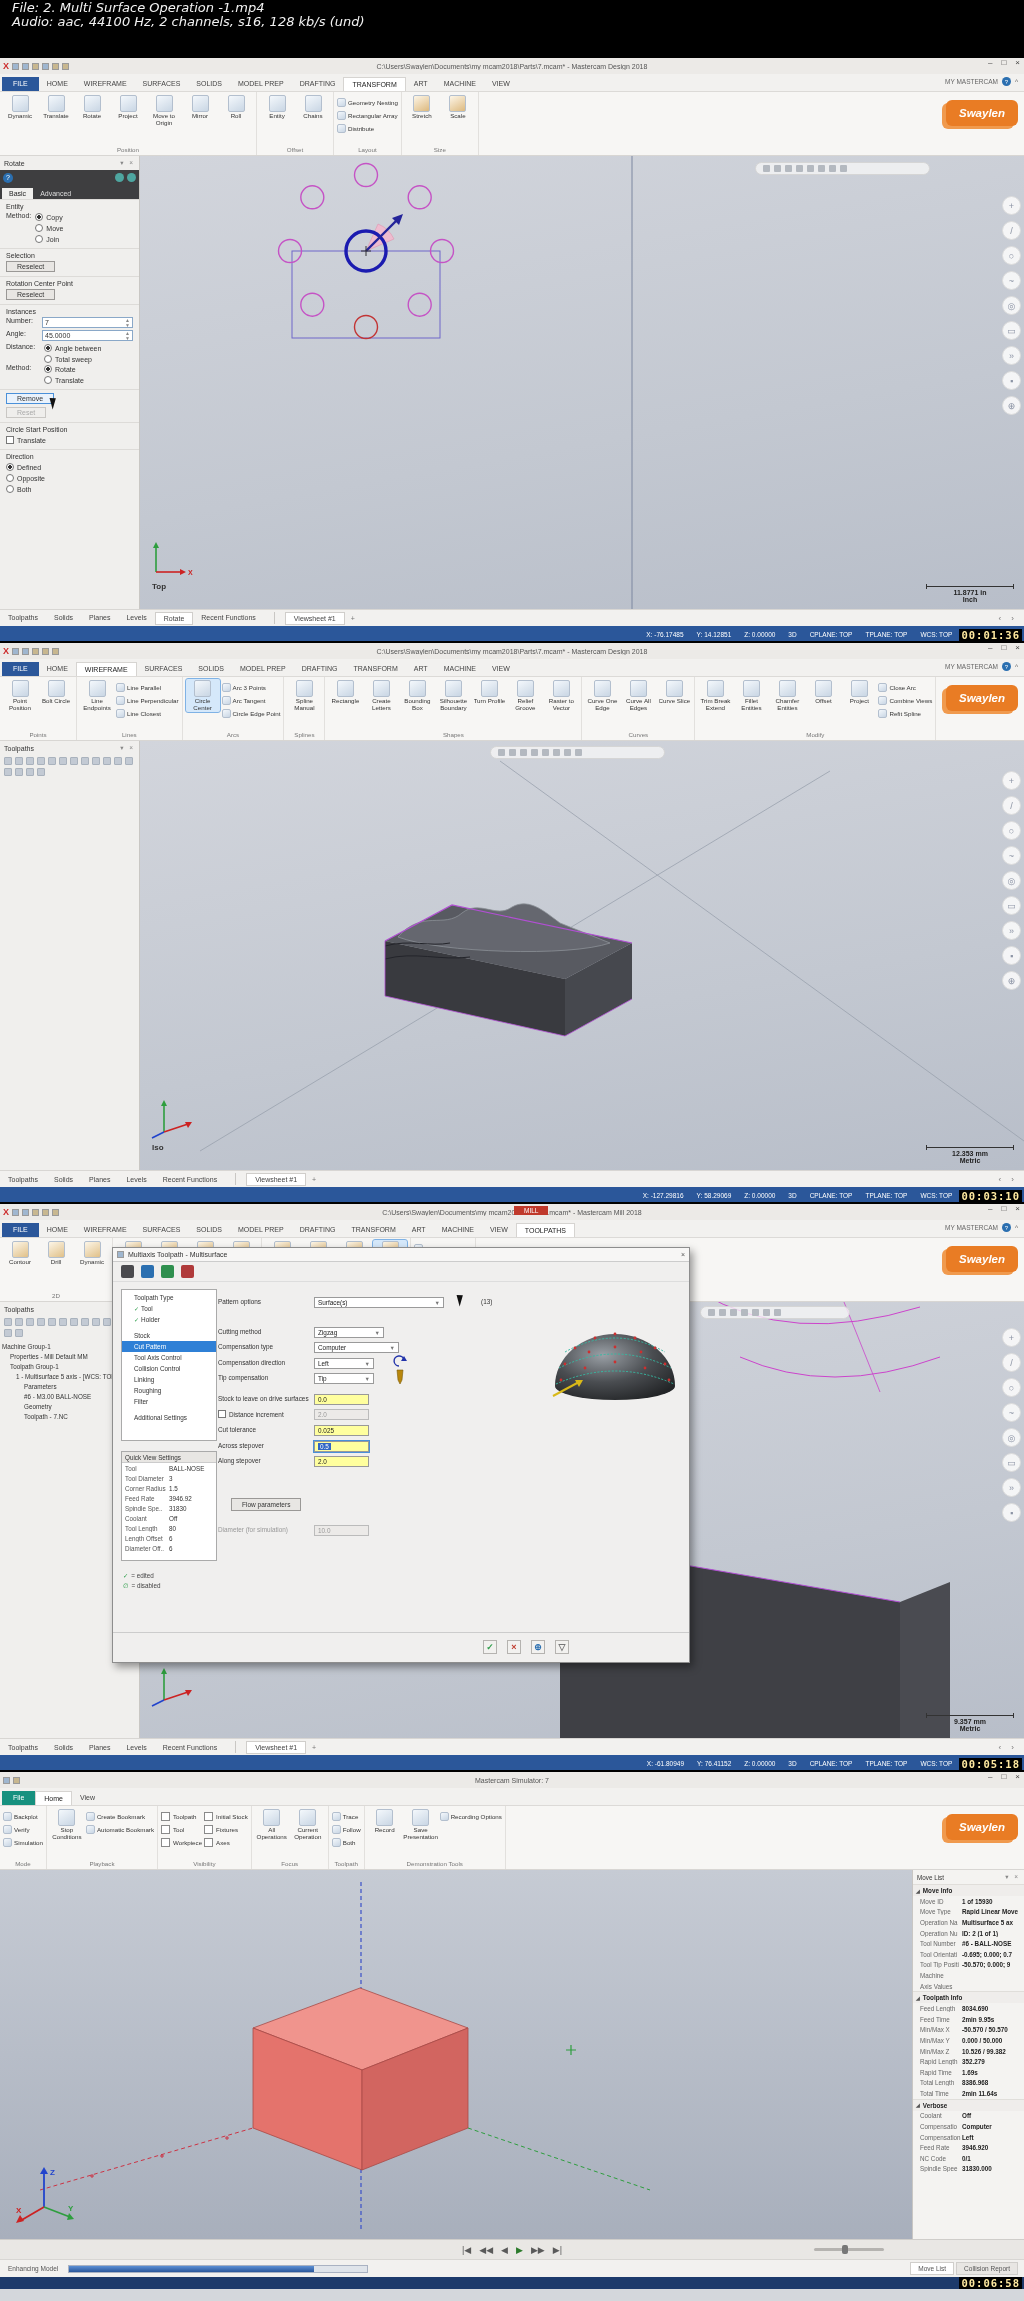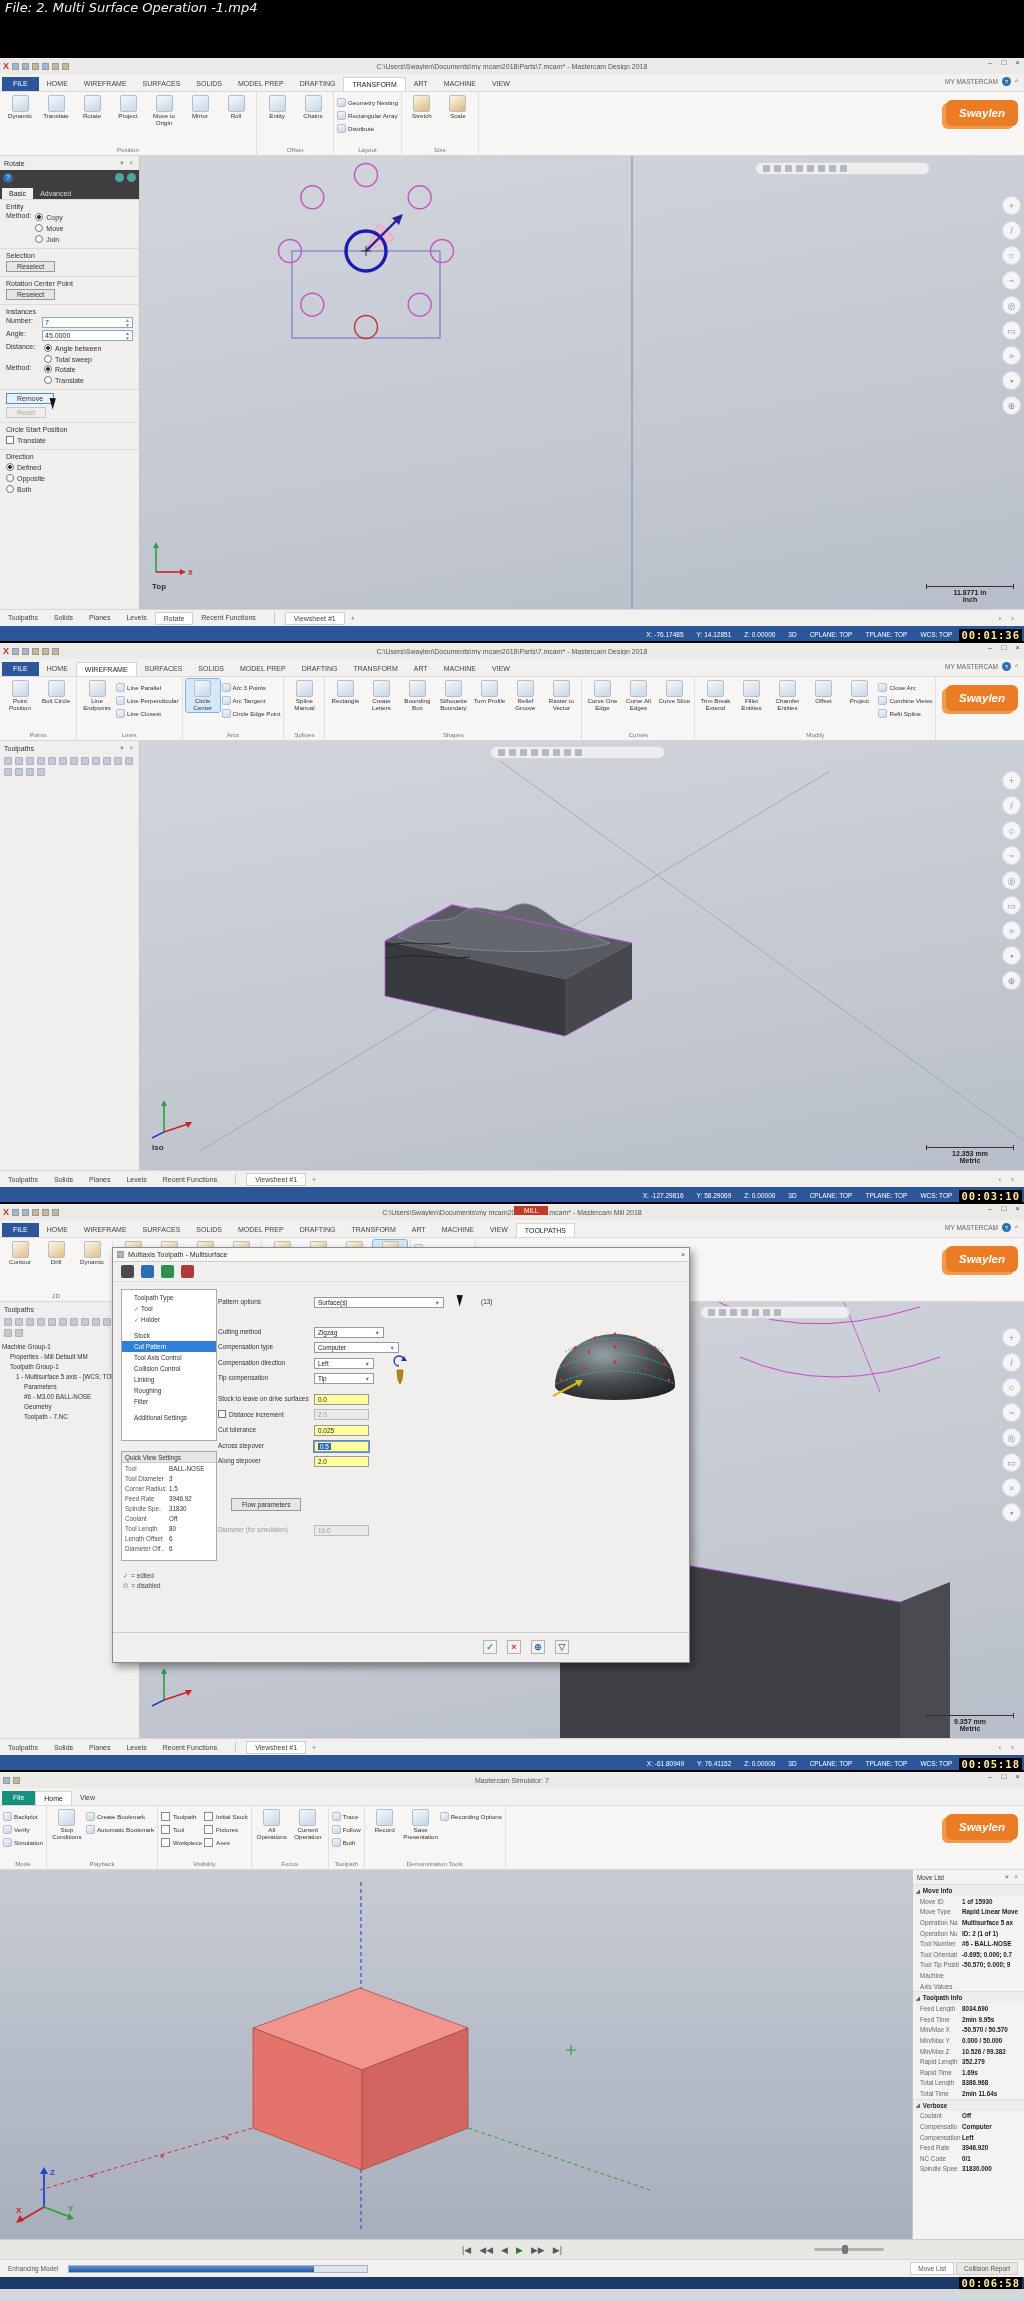--- a/index.html
+++ b/index.html
@@ -1,19 +1,19 @@
 <!DOCTYPE html>
 <html><head>
 <meta charset="utf-8">
 <style>
 *{box-sizing:border-box}
 body{margin:0;background:#000;width:1024px;font-family:"Liberation Sans",sans-serif;-webkit-font-smoothing:antialiased}
 #page{position:relative;width:1024px;height:2301px;background:#000;overflow:hidden}
 
-.vheader{height:58px;padding:1px 5px;color:#f2f2f2;font-family:"DejaVu Sans",sans-serif;font-style:italic;font-size:13px}
+.vheader{height:58px;padding:1px 12px;color:#f2f2f2;font-family:"DejaVu Sans",sans-serif;font-style:italic;font-size:13px}
 .vheader .hline{display:block;height:14px;line-height:14px;white-space:nowrap}
 
 .frame{position:relative;width:1024px;background:#d4d7dc;overflow:hidden;border-bottom:2px solid #000}
 .tbar{height:16px;background:#eceae7;display:flex;align-items:center;position:relative;font-size:7px;color:#555}
 .tbar .title{position:absolute;left:120px;right:120px;text-align:center;white-space:nowrap;overflow:hidden}
 .winb{position:absolute;right:4px;top:0;display:flex;gap:9px;font-size:8px;color:#444}
 .qat{display:flex;gap:3px;margin-left:3px;align-items:center;z-index:2}
 .qat .mlogo{color:#cc2b2b;font-weight:bold;font-size:9px}
 .qicon-sq{width:7px;height:7px;background:#c8b78f;border:1px solid #9a9a9a}
 .qicon-sq.b{background:#9fb6cf}
@@ -138,20 +138,21 @@
 .millchip{position:absolute;left:514px;top:2px;background:#c0392b;color:#fff;font-size:6.5px;padding:1px 10px;z-index:3}
 .cursorarrow{width:0;height:0;border-left:6px solid #111;border-bottom:10px solid transparent;border-top:2px solid transparent;transform:rotate(-15deg)}
 </style>
 </head>
 <body>
 
 <div id="page">
 
 <div class="vheader">
       <span class="hline"><span>File: 2. Multi Surface Operation -1.mp4</span></span>
+      <span class="hline"><span>Audio: aac, 44100 Hz, 2 channels, s16, 128 kb/s (und)</span></span>
     </div>
 
 <div class="frame" style="height:585px">
  <div class="tbar">
   <div class="qat">
    <span class="mlogo">X</span>
    <span class="qicon-sq b"></span>
    <span class="qicon-sq b"></span>
    <span class="qicon-sq"></span>
    <span class="qicon-sq b"></span>

